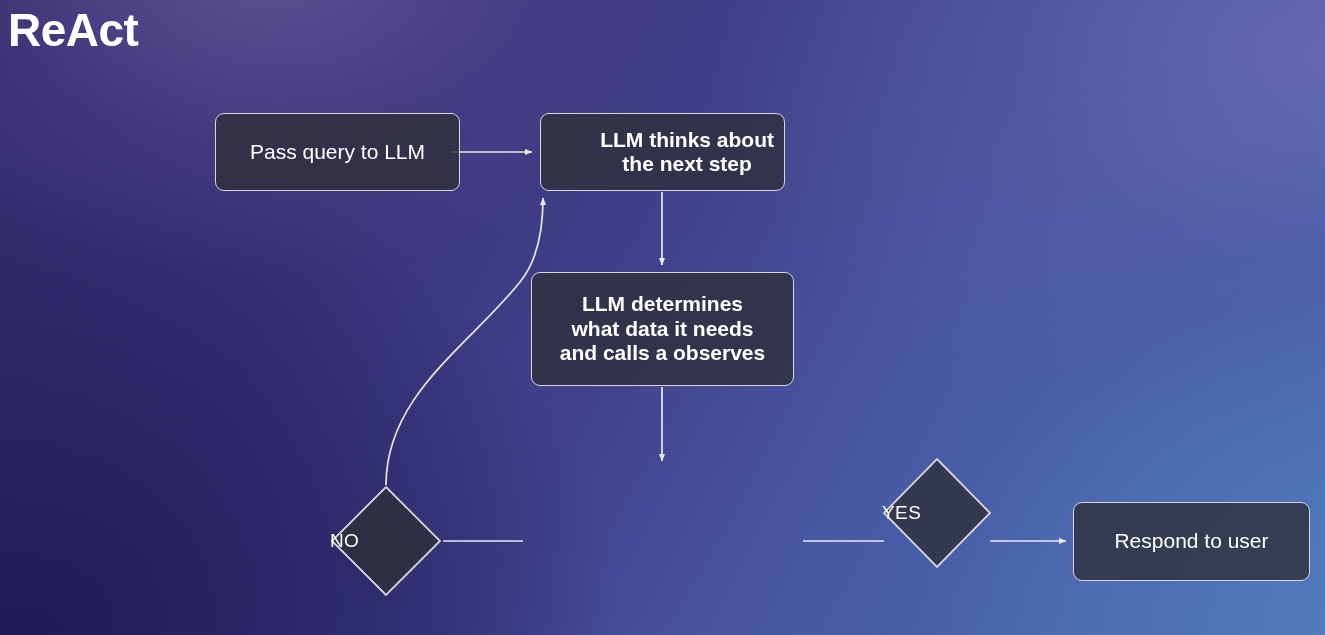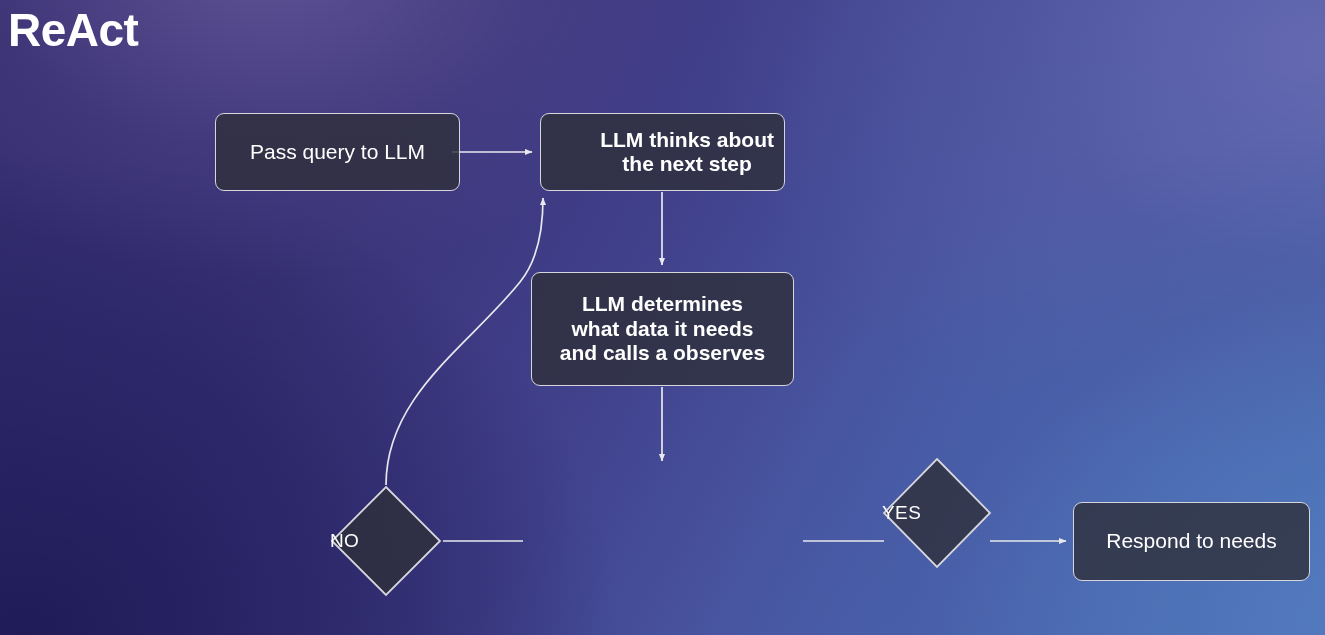--- a/index.html
+++ b/index.html
@@ -144,21 +144,21 @@
   </div>
 
   <div class="node bold" style="left:531px; top:272px; width:263px; height:114px;">
     <span style="white-space:pre-line;">LLM determines
 what data it needs
 and calls a observes</span>
   </div>
 
 
   <div class="node plain" style="left:1073px; top:502px; width:237px; height:79px;">
-    <span style="white-space:pre-line;">Respond to needs</span>
+    <span style="white-space:pre-line;">Respond to user</span>
   </div>
 
   <div class="diamond-wrap" style="left:330px; top:485px; width:112px; height:112px;">
     <svg class="diamond-shape" viewBox="0 0 112 112">
       <polygon points="56,2 110,56 56,110 2,56" fill="rgba(46,48,58,0.80)" stroke="#d7d6dc" stroke-width="1.8"></polygon>
     </svg>
     <span class="diamond-label cond">NO</span>
   </div>
 
   <div class="diamond-wrap" style="left:882px; top:457px; width:110px; height:112px;">

